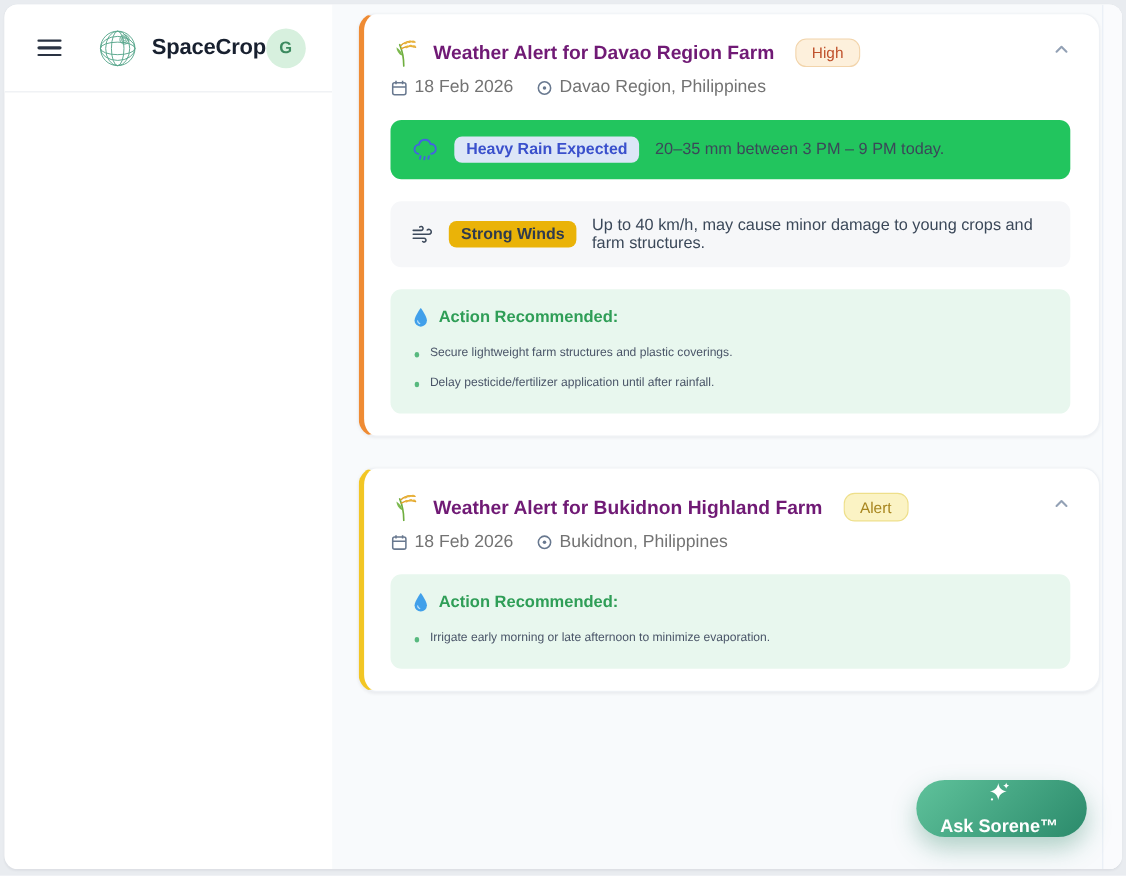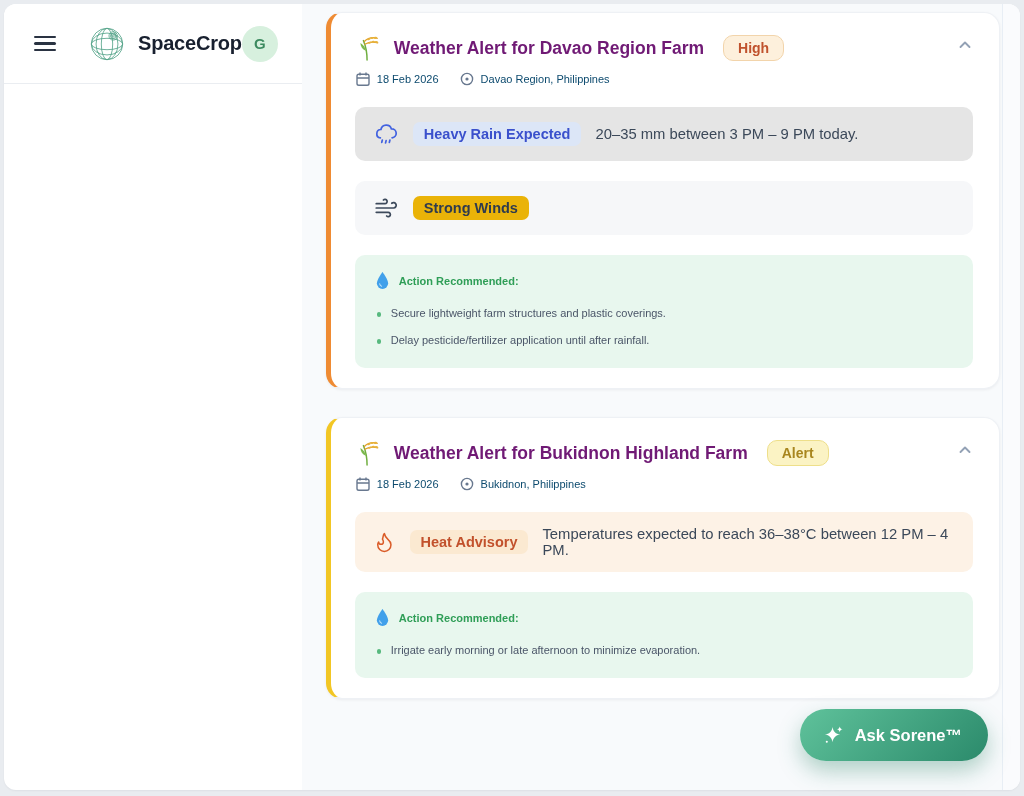--- a/index.html
+++ b/index.html
@@ -41,62 +41,63 @@
     background:#fff; border:1px solid #eef1f5; border-radius:16px;
     box-shadow:0 1px 3px rgba(16,24,40,.06);
     padding:22px 26px 20px 24px; position:relative; margin-bottom:28px;
   }
   .card--high   { border-left:5px solid #ef8b33; }
   .card--medium { border-left:5px solid #f2c624; }
   .card-head { display:flex; align-items:center; gap:13px; }
   .crop-icon { width:26px; height:26px; flex:0 0 26px; }
   .card-title { font-size:17.5px; font-weight:700; color:#701a75; }
   .sev-badge {
-    margin-left:6px; font-size:14px; font-weight:700;
+    margin-left:6px; font-size:14px; font-weight:400;
     padding:5px 14px; border-radius:10px; line-height:1;
   }
   .sev-badge--high   { background:#fdf0dc; border:1.5px solid #f2d4ab; color:#c0522d; }
   .sev-badge--medium { background:#fbf3c4; border:1.5px solid #eedf8a; color:#a8861f; }
   .collapse-btn { position:absolute; top:22px; right:24px; cursor:pointer; width:20px; height:20px; }
-  .meta { display:flex; align-items:center; gap:20px; margin-top:10px; color:#0c4a6e; font-size:11px; }
+  .meta { display:flex; align-items:center; gap:20px; margin-top:10px; color:#737373; font-size:16px; }
   .meta-item { display:flex; align-items:center; gap:6px; }
   
   .cond {
     margin-top:20px; border-radius:10px; padding:14px 18px;
     display:flex; align-items:center; gap:14px; font-size:14.8px;
   }
   .cond-label { font-weight:700; padding:4px 11px; border-radius:7px; font-size:14.5px; white-space:nowrap; }
   .cond-text { color:#3b4859; }
-  .cond--rain { background:#e5e5e5; }
+  .cond--rain { background:#22c55e; }
   .cond--rain .cond-label { background:#dce6f7; color:#3a50cc; }
   .cond--wind { background:#f6f7f9; }
   .cond--wind .cond-label { background:#eab308; color:#2f3b4e; }
   .cond--heat { background:#fdf2e6; }
   .cond--heat .cond-label { background:#fbe9d1; color:#c2512c; }
   
   .action { margin-top:20px; background:#e8f7ee; border-radius:10px; padding:16px 20px 14px 20px; }
-  .action-head { display:flex; align-items:center; gap:9px; font-size:11px; font-weight:700; color:#2f9e57; }
+  .action-head { display:flex; align-items:center; gap:9px; font-size:15px; font-weight:700; color:#2f9e57; }
   .action ul { list-style:none; margin-top:10px; }
   .action li {
     position:relative; padding-left:16px; color:#4a5568; font-size:11px; line-height:27px;
   }
   .action li::before {
     content:""; position:absolute; left:2px; top:12px;
     width:4.5px; height:4.5px; border-radius:50%; background:#57b97e;
   }
   
   .fab {
     position:absolute; right:36px; bottom:35px; height:52px;
     padding:0 26px 0 22px; border-radius:26px; border:none; cursor:pointer;
     background:linear-gradient(135deg,#5fc29b 0%,#2b8a6b 100%);
     color:#fff; font-weight:700; font-size:16.5px;
     font-family:"Liberation Sans","DejaVu Sans",sans-serif;
     display:flex; align-items:center; gap:10px;
     box-shadow:0 10px 22px rgba(40,130,100,.35);
     z-index:20;
+    flex-direction:column;
   }
 </style>
 </head>
 <body>
 
 <div class="window">
 
   <div class="header">
     <div class="hamburger">
       <span></span>
@@ -170,20 +171,21 @@
           <span class="cond-text">20–35 mm between 3 PM – 9 PM today.</span>
         </div>
 
         <div class="cond cond--wind">
           <svg width="26" height="26" viewBox="0 0 24 24" fill="none" stroke="#3d4a5c" stroke-width="1.6" stroke-linecap="round">
             <path d="M9.6 4.6 A2 2 0 1 1 11 8 H3"></path>
             <path d="M12.6 19.4 A2 2 0 1 0 14 16 H3"></path>
             <path d="M17.3 7.6 A2.5 2.5 0 1 1 19 12 H3"></path>
           </svg>
           <span class="cond-label">Strong Winds</span>
+          <span class="cond-text">Up to 40 km/h, may cause minor damage to young crops and farm structures.</span>
         </div>
 
         <div class="action">
           <div class="action-head">
             <svg width="15" height="19" viewBox="0 0 16 20">
               <path d="M8 1 C8 1 2 9 2 13 a6 6 0 0 0 12 0 C14 9 8 1 8 1 Z" fill="#41a0ea"></path>
               <path d="M5 13.5 a3 3 0 0 0 2 2.6" stroke="#bfe2fa" stroke-width="1.2" fill="none" stroke-linecap="round"></path>
             </svg>
             <span>Action Recommended:</span>
           </div>
@@ -228,27 +230,20 @@
           </div>
           <div class="meta-item">
             <svg width="16" height="16" viewBox="0 0 16 16" fill="none" stroke="#68788f" stroke-width="1.4">
               <circle cx="8" cy="8" r="5.6"></circle>
               <circle cx="8" cy="8" r="1.6" fill="#68788f" stroke="none"></circle>
             </svg>
             <span>Bukidnon, Philippines</span>
           </div>
         </div>
 
-        <div class="cond cond--heat">
-          <svg width="24" height="24" viewBox="0 0 24 24" fill="none" stroke="#da5b28" stroke-width="1.6" stroke-linecap="round" stroke-linejoin="round">
-            <path d="M8.5 14.5 A2.5 2.5 0 0 0 11 12 c0-1.38-.5-2-1-3 1.07-2.14.22-4.05 2-6 .5 2.5 2 4.9 4 6.5 2 1.6 3 3.5 3 5.5 a7 7 0 1 1 -14 0 c0-1.15.43-2.29 1-3 a2.5 2.5 0 0 0 2.5 2.5 z"></path>
-          </svg>
-          <span class="cond-label">Heat Advisory</span>
-          <span class="cond-text">Temperatures expected to reach 36–38°C between 12 PM – 4 PM.</span>
-        </div>
 
         <div class="action">
           <div class="action-head">
             <svg width="15" height="19" viewBox="0 0 16 20">
               <path d="M8 1 C8 1 2 9 2 13 a6 6 0 0 0 12 0 C14 9 8 1 8 1 Z" fill="#41a0ea"></path>
               <path d="M5 13.5 a3 3 0 0 0 2 2.6" stroke="#bfe2fa" stroke-width="1.2" fill="none" stroke-linecap="round"></path>
             </svg>
             <span>Action Recommended:</span>
           </div>
           <ul>

